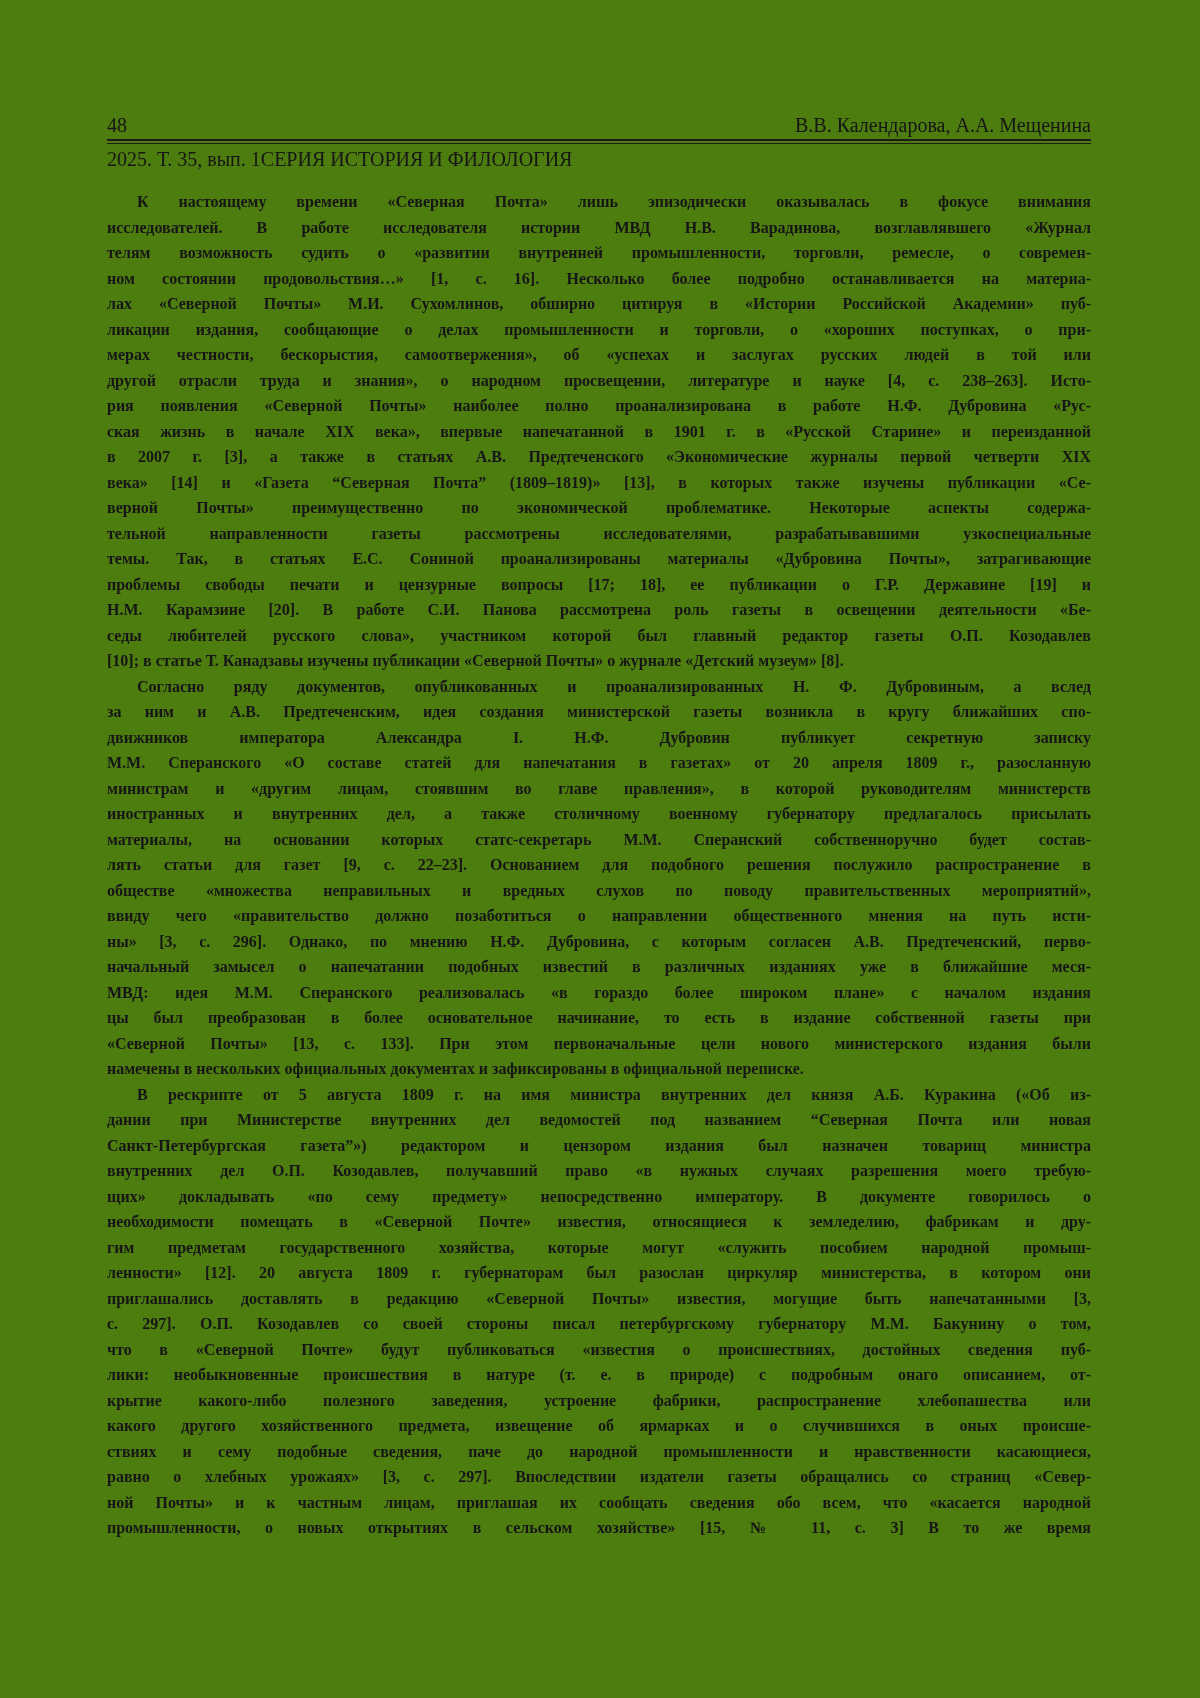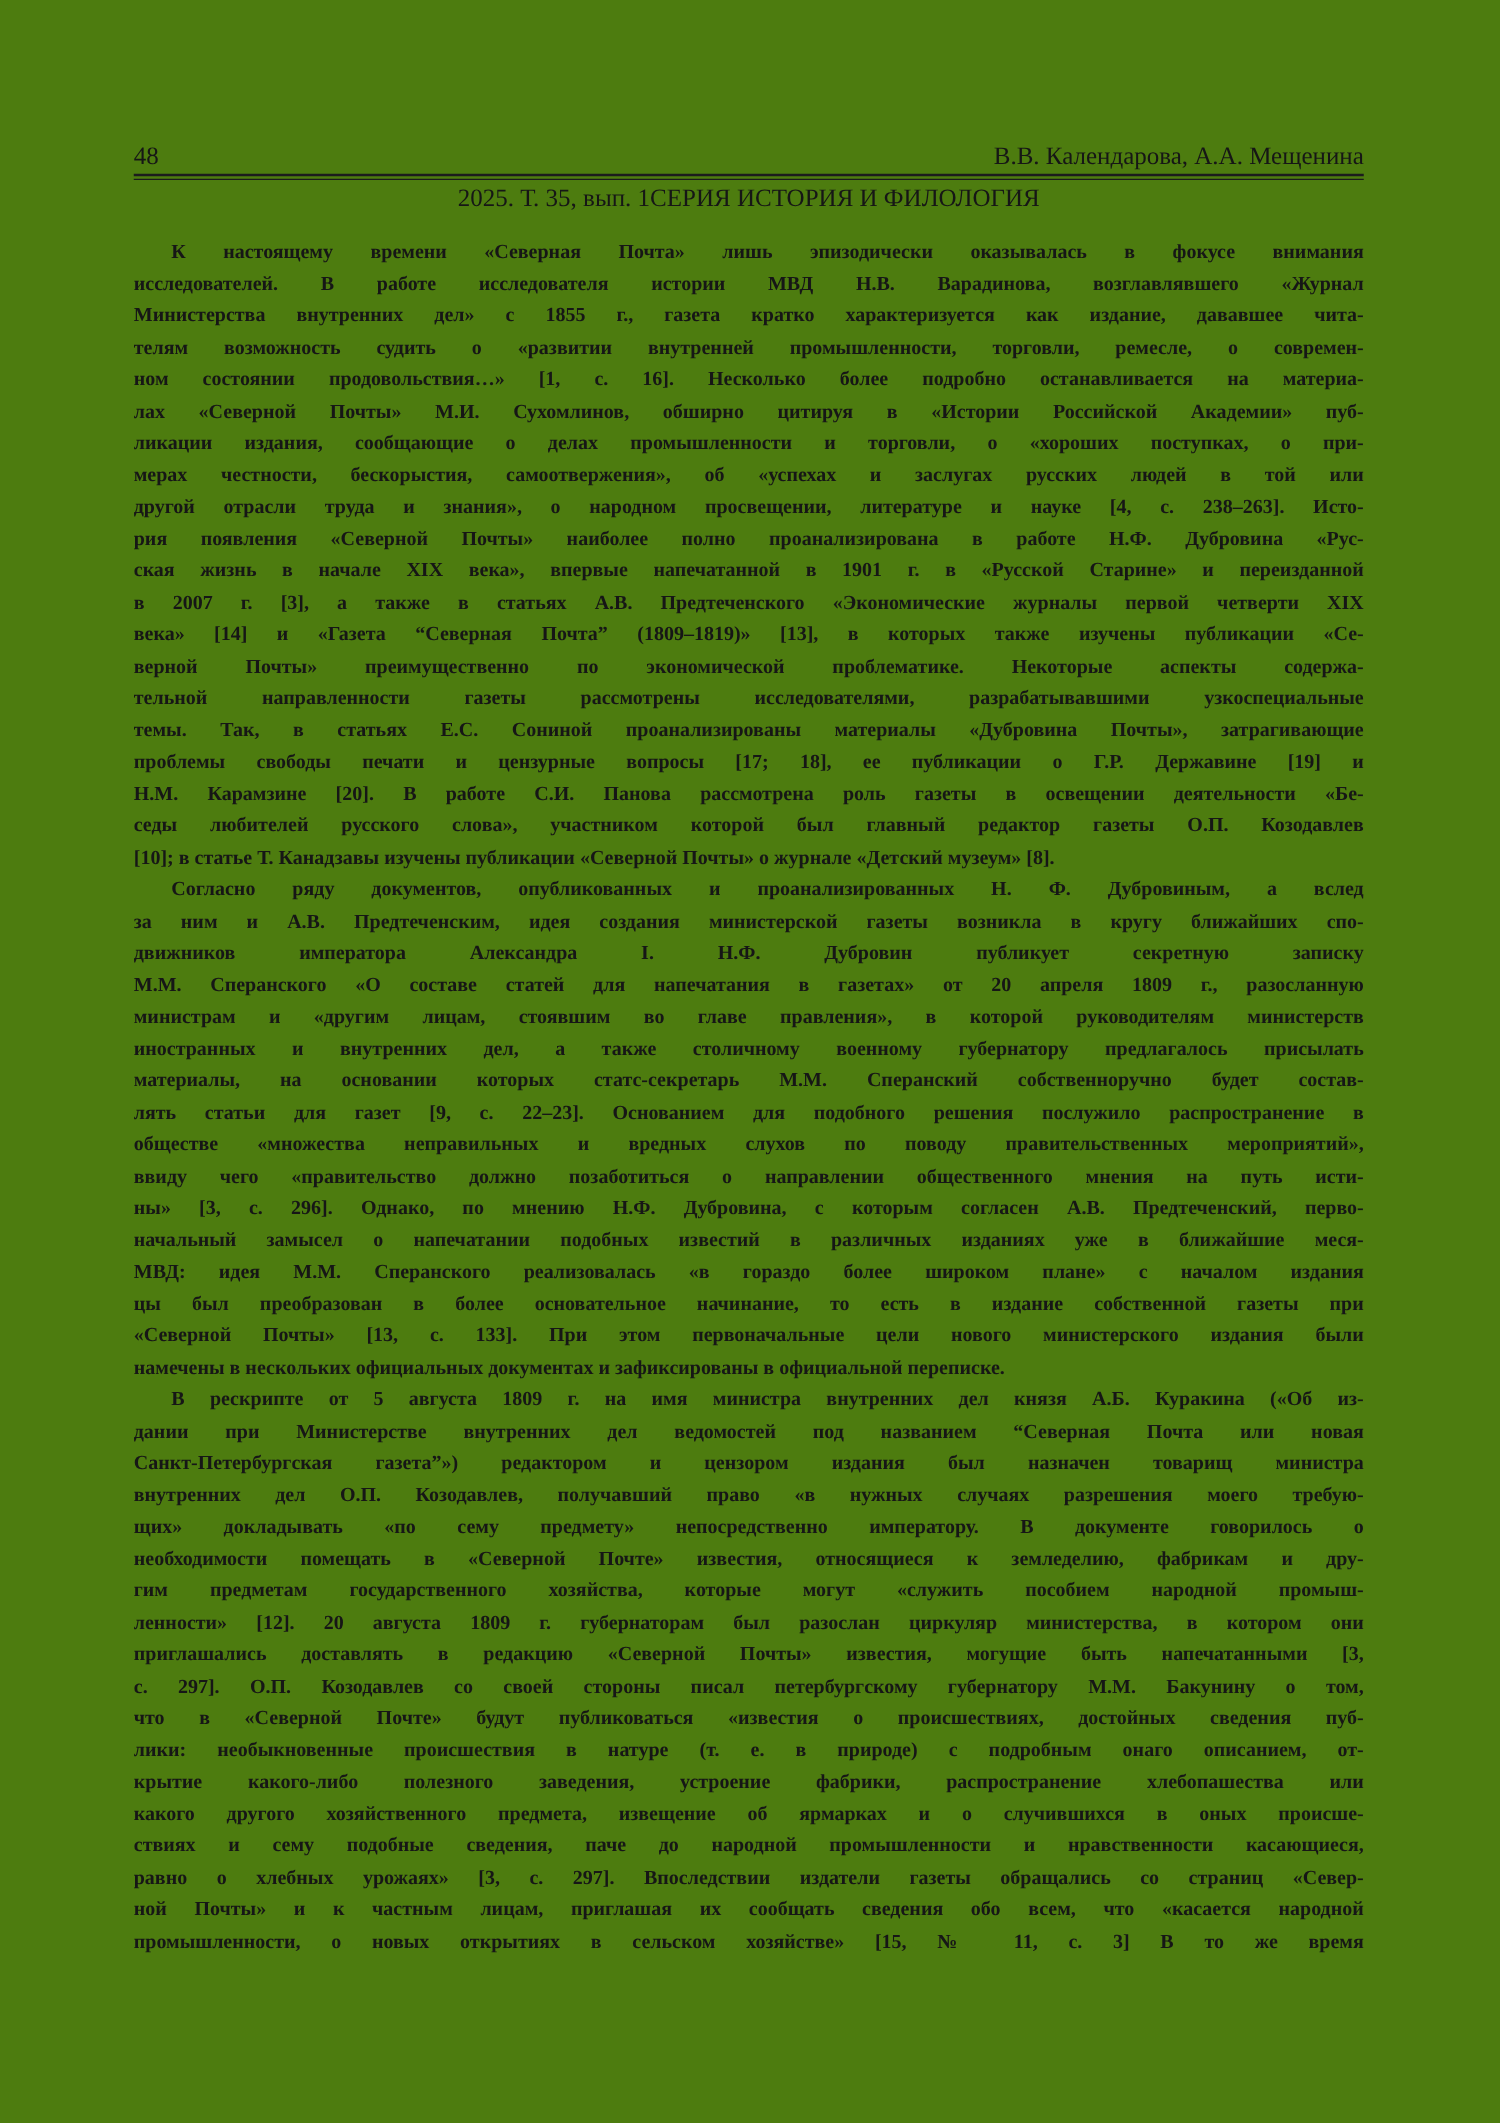--- a/index.html
+++ b/index.html
@@ -9,21 +9,21 @@
     background:#4d7c0f;
     color:#161616;
     font-family:"Liberation Serif","DejaVu Serif",serif;
     overflow:hidden;
   }
   .content{position:absolute;left:107px;top:0;width:984px;}
   .hdr-row1{margin-top:112px;position:relative;font-size:20px;line-height:26px;}
   .page-num{position:absolute;left:0;top:0;}
   .authors{text-align:right;display:block;}
   .hdr-rule{margin-top:1px;height:2px;border-top:2.5px solid #1c1c1c;border-bottom:1.5px solid #1c1c1c;}
-  .hdr-row2{display:flex;justify-content:center;font-size:20px;line-height:26px;margin-top:2px;}
+  .hdr-row2{display:flex;justify-content:flex-start;font-size:20px;line-height:26px;margin-top:2px;}
   .article{margin-top:17px;}
   .line{
     font-size:16px;
     line-height:25.5px;
     height:25.5px;
     overflow:hidden;
     text-align:justify;
     text-align-last:justify;
     font-weight:bold;
     -moz-text-align-last:justify;
@@ -45,21 +45,20 @@
     <div class="hdr-rule"></div>
 
     <div class="hdr-row2">
       <span>2025. Т. 35, вып. 1</span>
       <span>СЕРИЯ ИСТОРИЯ И ФИЛОЛОГИЯ</span>
     </div>
 
     <div class="article">
         <div class="line first">К настоящему времени «Северная Почта» лишь эпизодически оказывалась в фокусе внимания</div>
         <div class="line">исследователей. В работе исследователя истории МВД Н.В. Варадинова, возглавлявшего «Журнал</div>
-        <div class="line">Министерства внутренних дел» с 1855 г., газета кратко характеризуется как издание, дававшее чита-</div>
         <div class="line">телям возможность судить о «развитии внутренней промышленности, торговли, ремесле, о современ-</div>
         <div class="line">ном состоянии продовольствия…» [1, с. 16]. Несколько более подробно останавливается на материа-</div>
         <div class="line">лах «Северной Почты» М.И. Сухомлинов, обширно цитируя в «Истории Российской Академии» пуб-</div>
         <div class="line">ликации издания, сообщающие о делах промышленности и торговли, о «хороших поступках, о при-</div>
         <div class="line">мерах честности, бескорыстия, самоотвержения», об «успехах и заслугах русских людей в той или</div>
         <div class="line">другой отрасли труда и знания», о народном просвещении, литературе и науке [4, с. 238–263]. Исто-</div>
         <div class="line">рия появления «Северной Почты» наиболее полно проанализирована в работе Н.Ф. Дубровина «Рус-</div>
         <div class="line">ская жизнь в начале XIX века», впервые напечатанной в 1901 г. в «Русской Старине» и переизданной</div>
         <div class="line">в 2007 г. [3], а также в статьях А.В. Предтеченского «Экономические журналы первой четверти XIX</div>
         <div class="line">века» [14] и «Газета “Северная Почта” (1809–1819)» [13], в которых также изучены публикации «Се-</div>

